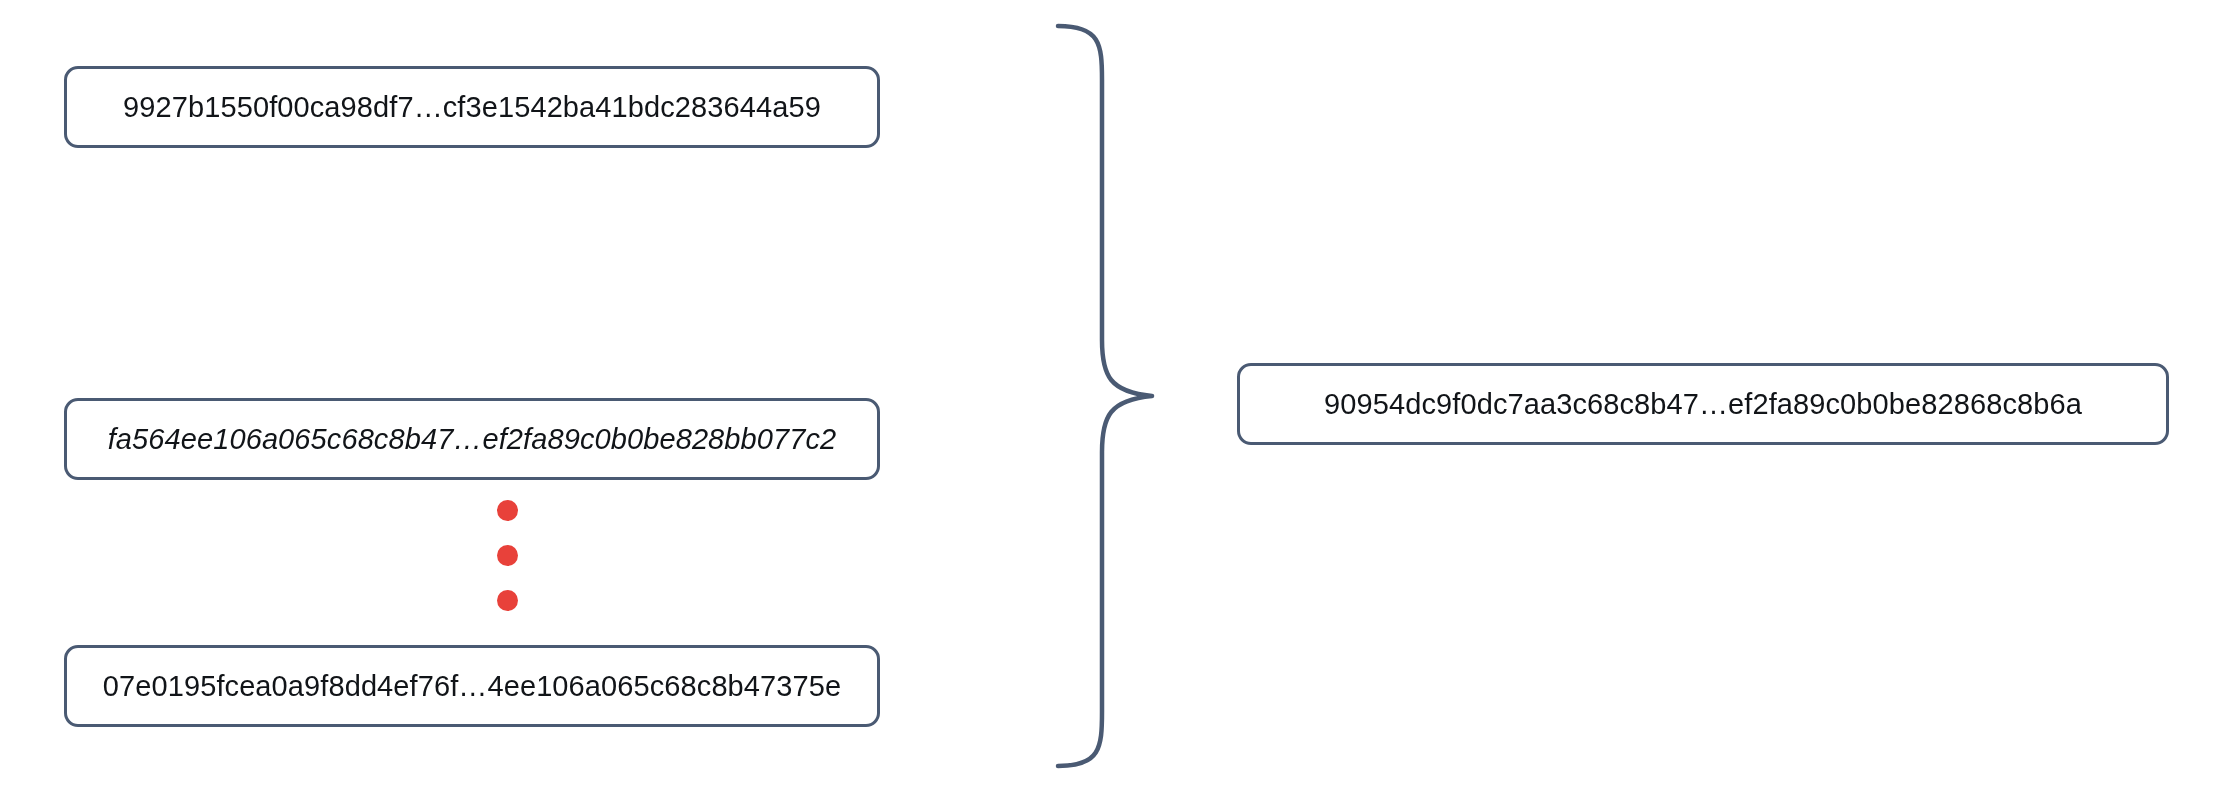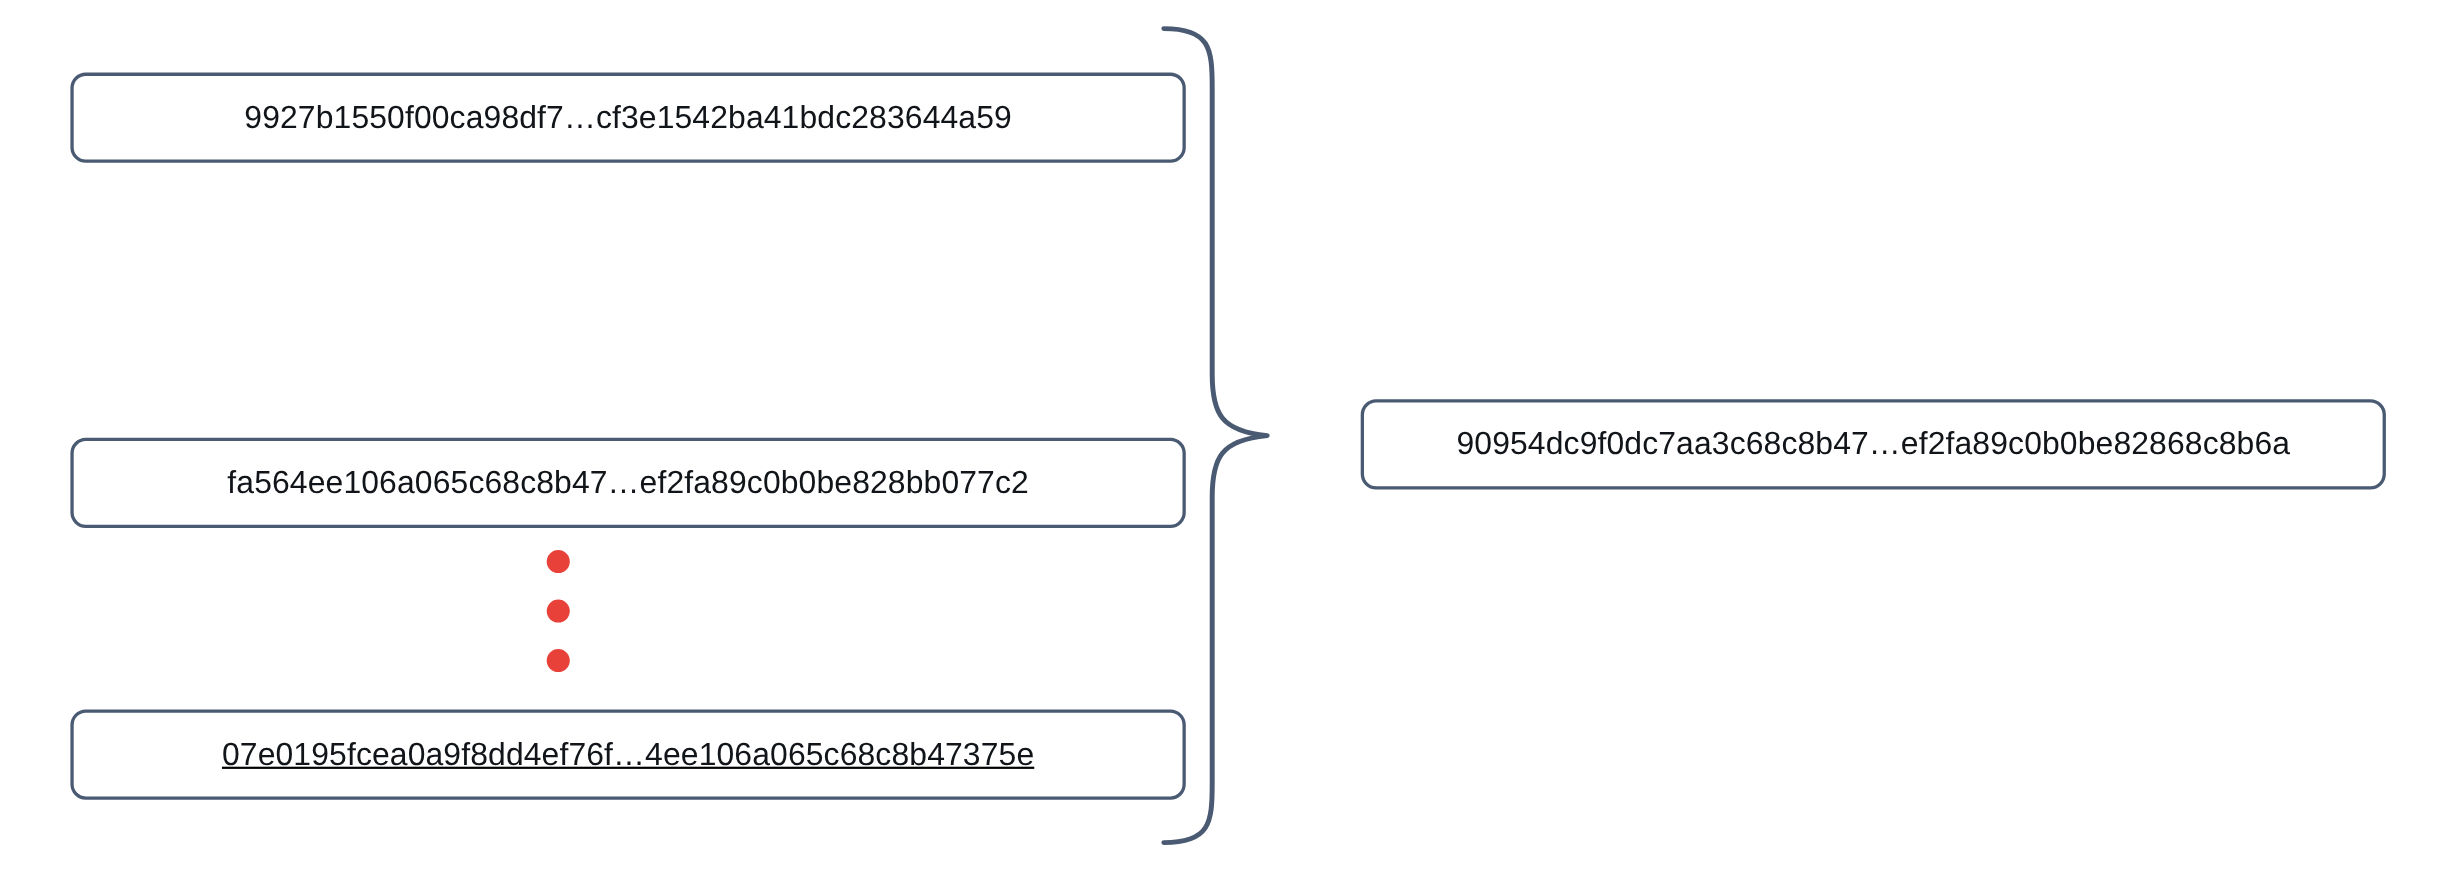--- a/index.html
+++ b/index.html
@@ -38,29 +38,29 @@
     font-family: "Liberation Sans", sans-serif;
     font-size: 29px;
     line-height: 1;
     color: #111418;
     letter-spacing: 0.1px;
     white-space: nowrap;
   }
 
   .left-box {
     left: 64px;
-    width: 1014px;
+    width: 816px;
     height: 82px;
   }
 
   .left-box.row0 { top: 66px;  }
   .left-box.row1 { top: 178px; }
   .left-box.row2 { top: 288px; }
-  .left-box.row3 { top: 398px; }
-  .left-box.row4 { top: 645px; text-decoration: underline; }
+  .left-box.row3 { top: 398px; font-style: italic; }
+  .left-box.row4 { top: 645px; }
 
   
   .result-box {
     left: 1237px;
     top: 363px;
     width: 932px;
     height: 82px;
   }
 
   

